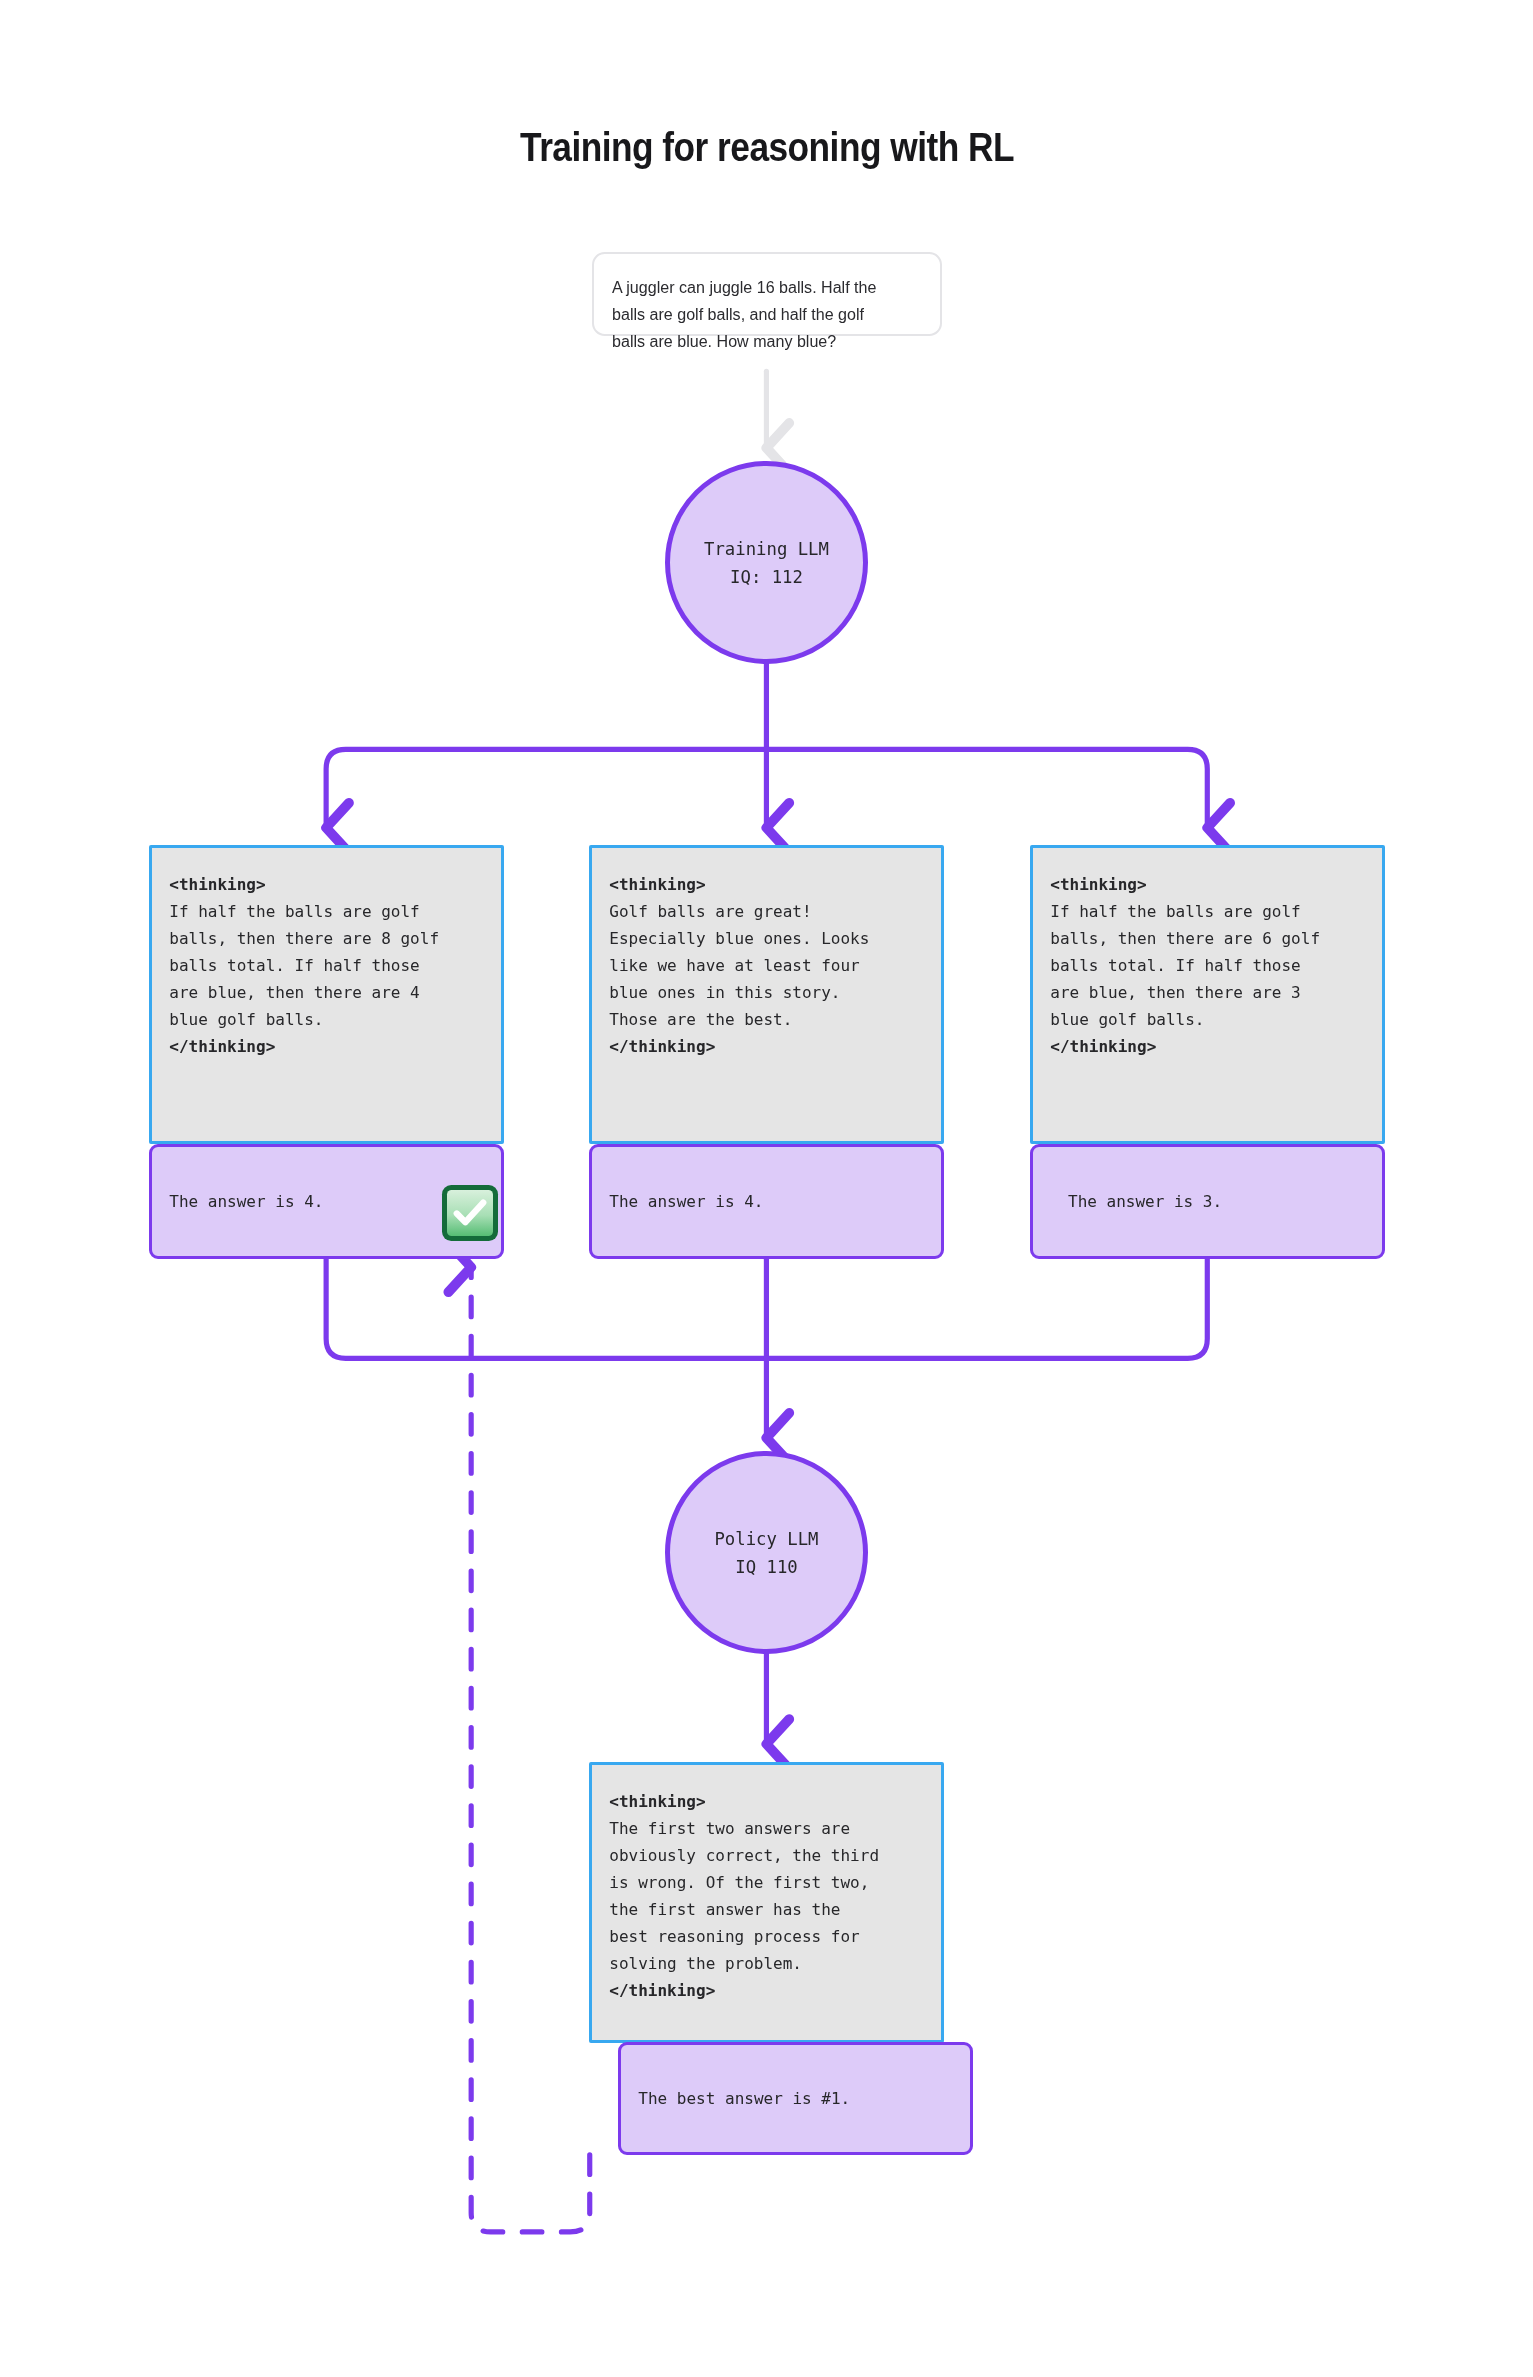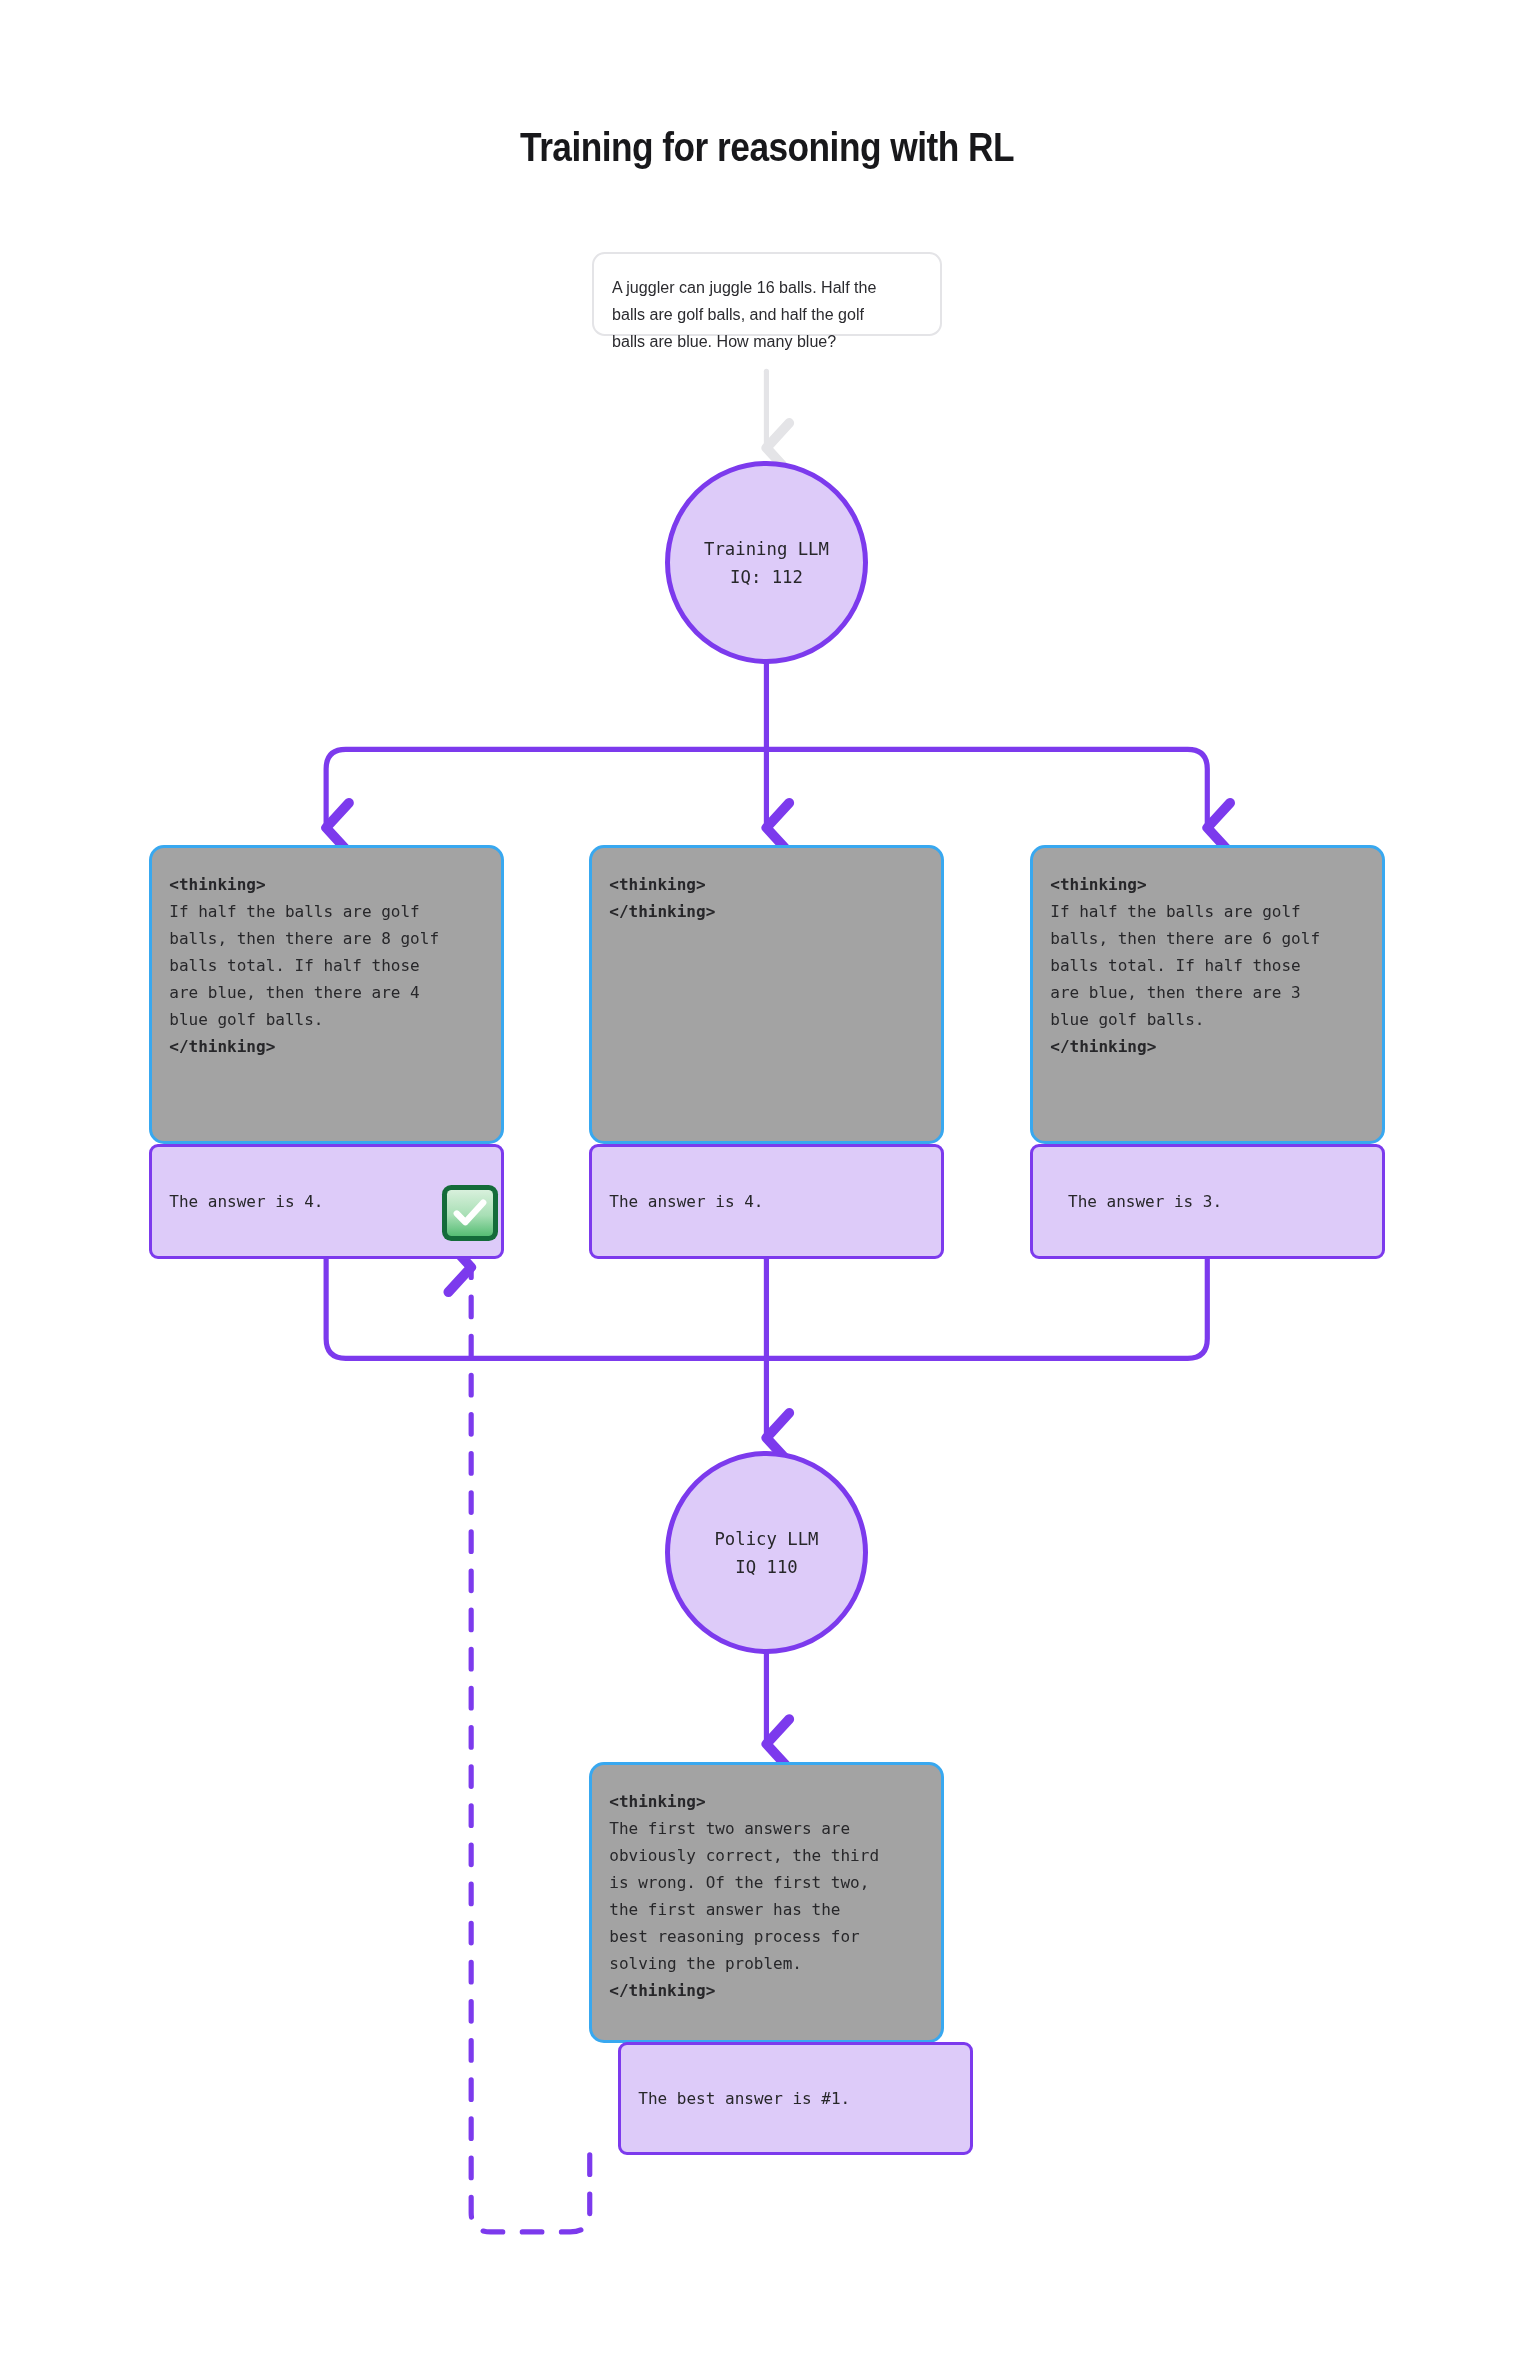--- a/index.html
+++ b/index.html
@@ -84,23 +84,23 @@
     color: #27272a;
     white-space: pre;
   }
   #reasoning-llm { left: 665px; top: 461px; width: 203px; height: 203px; }
   #policy-llm    { left: 665px; top: 1451px; width: 203px; height: 203px; }
 
   
   .think-box {
     position: absolute;
     box-sizing: border-box;
-    background: #a3a3a3;
+    background: #e5e5e5;
     border: 3.5px solid #38a8f0;
-    border-radius: 15px;
+    border-radius: 2px;
     padding: 23px 17.3px 0 17.3px;
   }
   .ans-box {
     position: absolute;
     box-sizing: border-box;
     background: #ddcbf9;
     border: 3.5px solid #7c3aed;
     border-radius: 9px;
     padding: 0 17.3px;
     display: flex;
@@ -217,20 +217,25 @@
   <div id="check-badge">
     <div class="inner">
       <svg width="46" height="46" viewBox="0 0 80 80">
         <path d="M17,41 L32,56 L63,22" fill="none" stroke="#ffffff" stroke-width="11" stroke-linecap="round" stroke-linejoin="round"></path>
       </svg>
     </div>
   </div>
 
   <div class="think-box" id="think-2">
     <div class="mono"><span class="tag">&lt;thinking&gt;</span></div>
+    <div class="mono">Golf balls are great!
+Especially blue ones. Looks
+like we have at least four
+blue ones in this story.
+Those are the best.</div>
     <div class="mono"><span class="tag">&lt;/thinking&gt;</span></div>
   </div>
   <div class="ans-box" id="ans-2">
     <div class="mono">The answer is 4.</div>
   </div>
 
   <div class="think-box" id="think-3">
     <div class="mono"><span class="tag">&lt;thinking&gt;</span></div>
     <div class="mono">If half the balls are golf
 balls, then there are 6 golf

